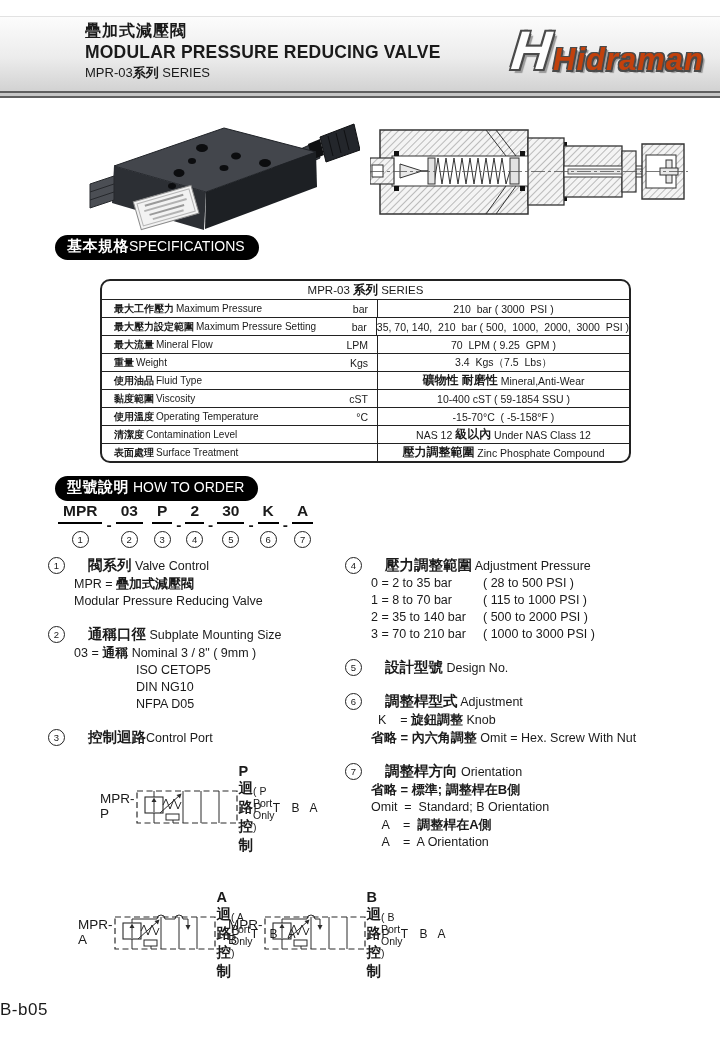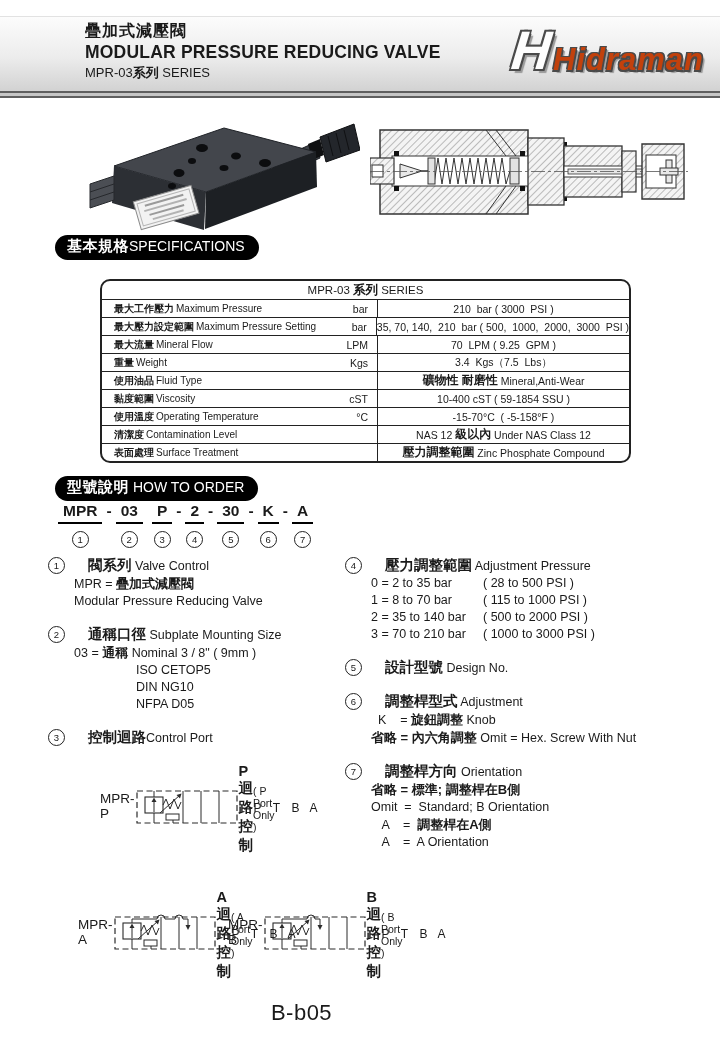--- a/index.html
+++ b/index.html
@@ -45,21 +45,21 @@
   .t-row:last-child{border-bottom:none;}
   .t-left{width:276px;display:flex;align-items:center;border-right:1px solid #222;
           padding-left:12px;box-sizing:border-box;}
   .t-left .zh{font-weight:bold;font-size:10px;white-space:nowrap;}
   .t-left .en{font-size:10px;margin-left:2px;white-space:nowrap;}
   .t-left .unit{margin-left:auto;padding-right:9px;font-size:10.5px;padding-left:20px;}
   .t-right{flex:1;display:flex;align-items:center;justify-content:center;font-size:10.5px;white-space:pre;}
   .t-right .vzh{font-weight:bold;font-size:12px;}
 
   
-  .model-code{position:absolute;left:58px;top:502px;display:flex;align-items:flex-start;}
+  .model-code{position:absolute;left:58px;top:502px;display:flex;align-items:center;}
   .mc-seg{display:flex;flex-direction:column;align-items:center;}
   .mc-text{font-weight:bold;font-size:15.5px;border-bottom:2.5px solid #000;padding:0 5px 1px 5px;line-height:1.2;}
   .mc-circ{margin-top:7px;width:15px;height:15px;border:1.2px solid #222;border-radius:50%;
            display:flex;align-items:center;justify-content:center;font-size:9.5px;}
   .mc-dash{font-weight:bold;font-size:15.5px;padding:0 4px;line-height:1.2;}
   .mc-gap{width:9px;}
 
   
   .ol-col{position:absolute;top:556px;}
   #ol-left{left:48px;width:300px;}
@@ -79,22 +79,22 @@
   .diag{position:absolute;width:140px;display:flex;flex-direction:row;align-items:center;}
   #diag-P{left:100px;top:761px;}
   #diag-A{left:78px;top:887px;}
   #diag-B{left:228px;top:887px;}
   .d-title{font-size:13.5px;margin-bottom:4px;}
   .d-ports{position:relative;width:104px;height:15px;font-size:12px;}
   .d-ports span{position:absolute;top:0;width:10px;text-align:center;}
   .d-capzh{font-weight:bold;font-size:14.5px;margin-top:2px;}
   .d-capen{font-size:10.5px;margin-top:1px;}
 
-  .footer{position:absolute;left:0;top:1000px;width:603px;text-align:center;
-          font-size:22px;letter-spacing:.5px;}
+  .footer{position:absolute;left:0;top:1000px;width:603px;text-align:left;
+          font-size:17px;letter-spacing:.5px;}
 </style>
 </head>
 <body>
 
 <div class="page">
 
   <div class="hdr-band"></div>
   <div class="hdr-rule1"></div>
   <div class="hdr-rule2"></div>
   <div class="hdr-rule3"></div>

